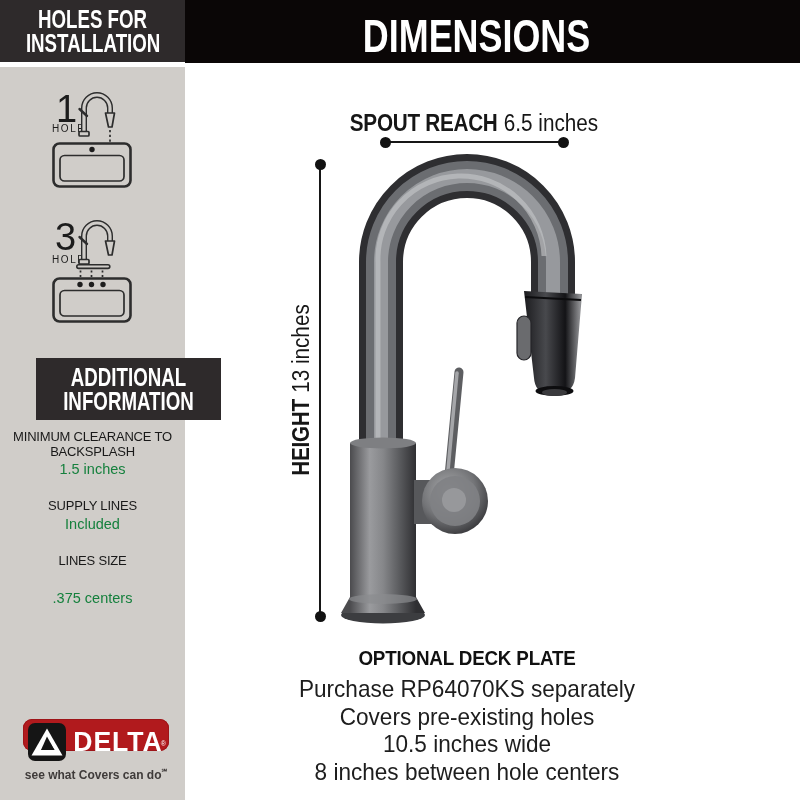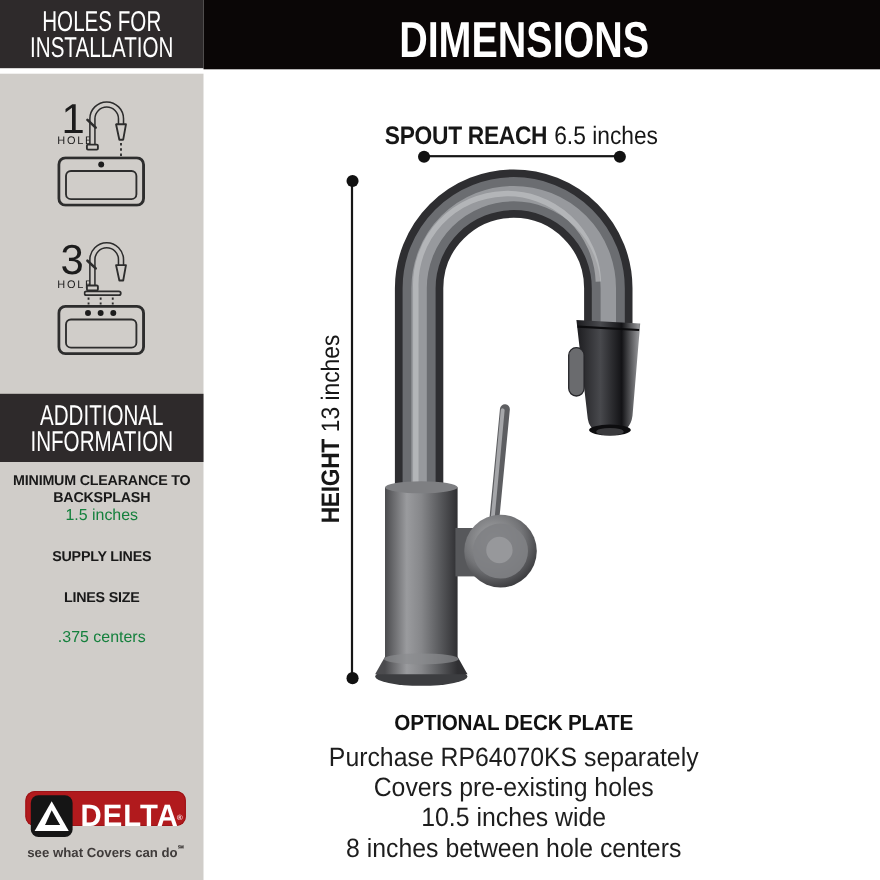--- a/index.html
+++ b/index.html
@@ -9,33 +9,33 @@
     font-family:"Liberation Sans",sans-serif;
     -webkit-font-smoothing:antialiased;
   }
   .abs{position:absolute;}
 
   
   .sidebar{left:0;top:0;width:185px;height:800px;background:#ffffff;}
   .sidebar-gray{left:0;top:67px;width:185px;height:733px;background:#d0cdc9;}
   .side-header{
     left:0;width:185px;height:62px;background:#2e2a2b;color:#fff;
-    text-align:center;font-weight:normal;font-size:26px;line-height:24px;
+    text-align:center;font-weight:bold;font-size:26px;line-height:24px;
     padding-top:7px;box-sizing:border-box;
   }
   .side-header .sq{display:block;transform:scaleX(0.72);}
   .holes-header{top:0;}
-  .add-header{top:358px;}
+  .add-header{top:358px;margin-left:36px;}
 
   .hole-num{font-size:38px;font-weight:400;color:#1c1c1c;line-height:1;}
   .hole-lbl{font-size:10px;letter-spacing:1.6px;color:#1c1c1c;}
 
   .specs{left:0;top:430px;width:185px;text-align:center;}
   .spec{margin-bottom:22px;padding:0 10px;}
-  .spec-label{font-weight:bold;font-size:13px;line-height:14.5px;letter-spacing:-0.2px;color:#191919;}
+  .spec-label{font-weight:normal;font-size:13px;line-height:14.5px;letter-spacing:-0.2px;color:#191919;}
   .spec-value{font-size:14.5px;line-height:16px;margin-top:2px;color:#15803d;}
 
   .delta-box{
     left:23px;top:719px;width:146px;height:32px;background:#b11a1d;
     border-radius:9px;box-shadow:0 0 0 1px #9d1418 inset;
   }
   .delta-sq{position:absolute;left:5px;top:4px;width:38px;height:38px;background:#151515;border-radius:7px;}
   .delta-word{
     position:absolute;left:47px;top:7px;width:96px;text-align:center;
     color:#fff;font-weight:bold;font-size:28px;letter-spacing:1px;transform:scaleX(0.95);
@@ -141,20 +141,21 @@
     <span class="sq">INFORMATION</span>
   </div>
 
   <div class="abs specs">
     <div class="spec">
       <div class="spec-label">MINIMUM CLEARANCE TO BACKSPLASH</div>
       <div class="spec-value">1.5 inches</div>
     </div>
     <div class="spec">
       <div class="spec-label">SUPPLY LINES</div>
+      <div class="spec-value">Included</div>
     </div>
     <div class="spec">
       <div class="spec-label">LINES SIZE</div>
     </div>
     <div class="spec">
       <div class="spec-value">.375 centers</div>
     </div>
   </div>
 
   <div class="abs delta-box">

